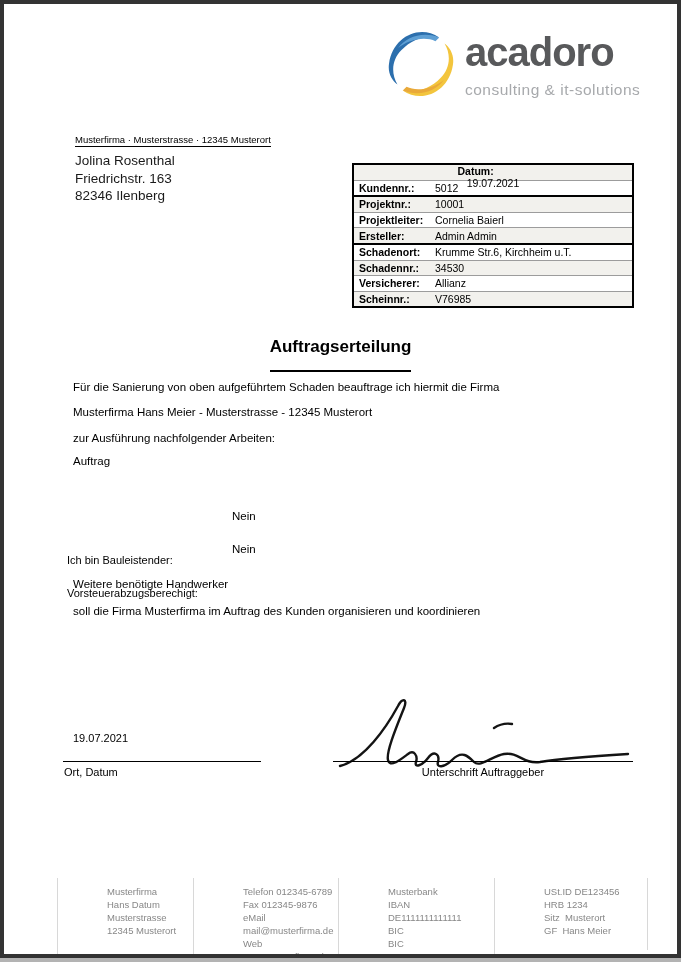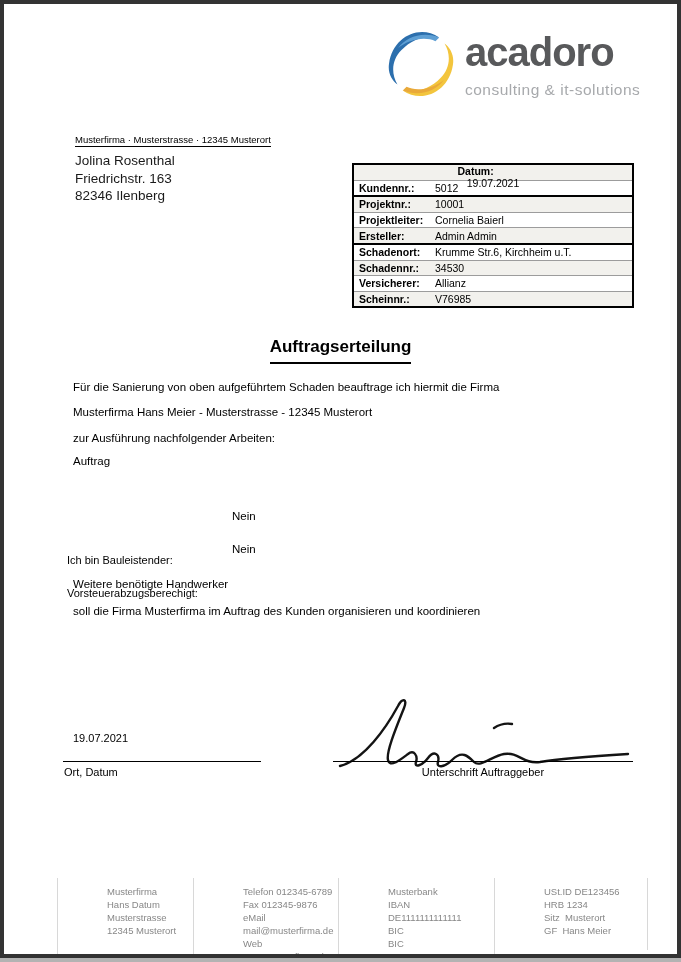--- a/index.html
+++ b/index.html
@@ -39,21 +39,21 @@
   .info-row:first-child{border-top:none;flex-direction:column;}
   .info-row.group-start{border-top:2px solid #000;}
   .info-row:nth-child(odd){background:#f2f1ed;}
   .info-label{font-weight:bold;width:76px;padding-left:5px;flex:0 0 auto;}
   .info-value{flex:1;}
   
   .doc-title{
     position:absolute;left:0;top:333px;width:100%;text-align:center;
     font-size:17px;font-weight:bold;
   }
-  .doc-title span{border-bottom:2px solid #000;padding-bottom:6px;}
+  .doc-title span{border-bottom:2px solid #000;padding-bottom:14px;}
   .para{position:absolute;left:69px;font-size:11.5px;color:#000;}
   .p1{top:377px;} .p2{top:402px;} .p3{top:428px;} .p4{top:451px;}
   .p5{top:574px;} .p6{top:601px;}
   .q-label{position:absolute;left:63px;font-size:11px;margin-top:44px;}
   .q-value{position:absolute;left:228px;font-size:11.5px;}
   .q1{top:506px;} .q2{top:539px;}
   
   .sig-date{position:absolute;left:69px;top:728px;font-size:11px;}
   .sig-line-left{position:absolute;left:59px;top:757px;width:198px;border-top:1.5px solid #000;}
   .sig-label-left{position:absolute;left:60px;top:762px;font-size:11px;}

